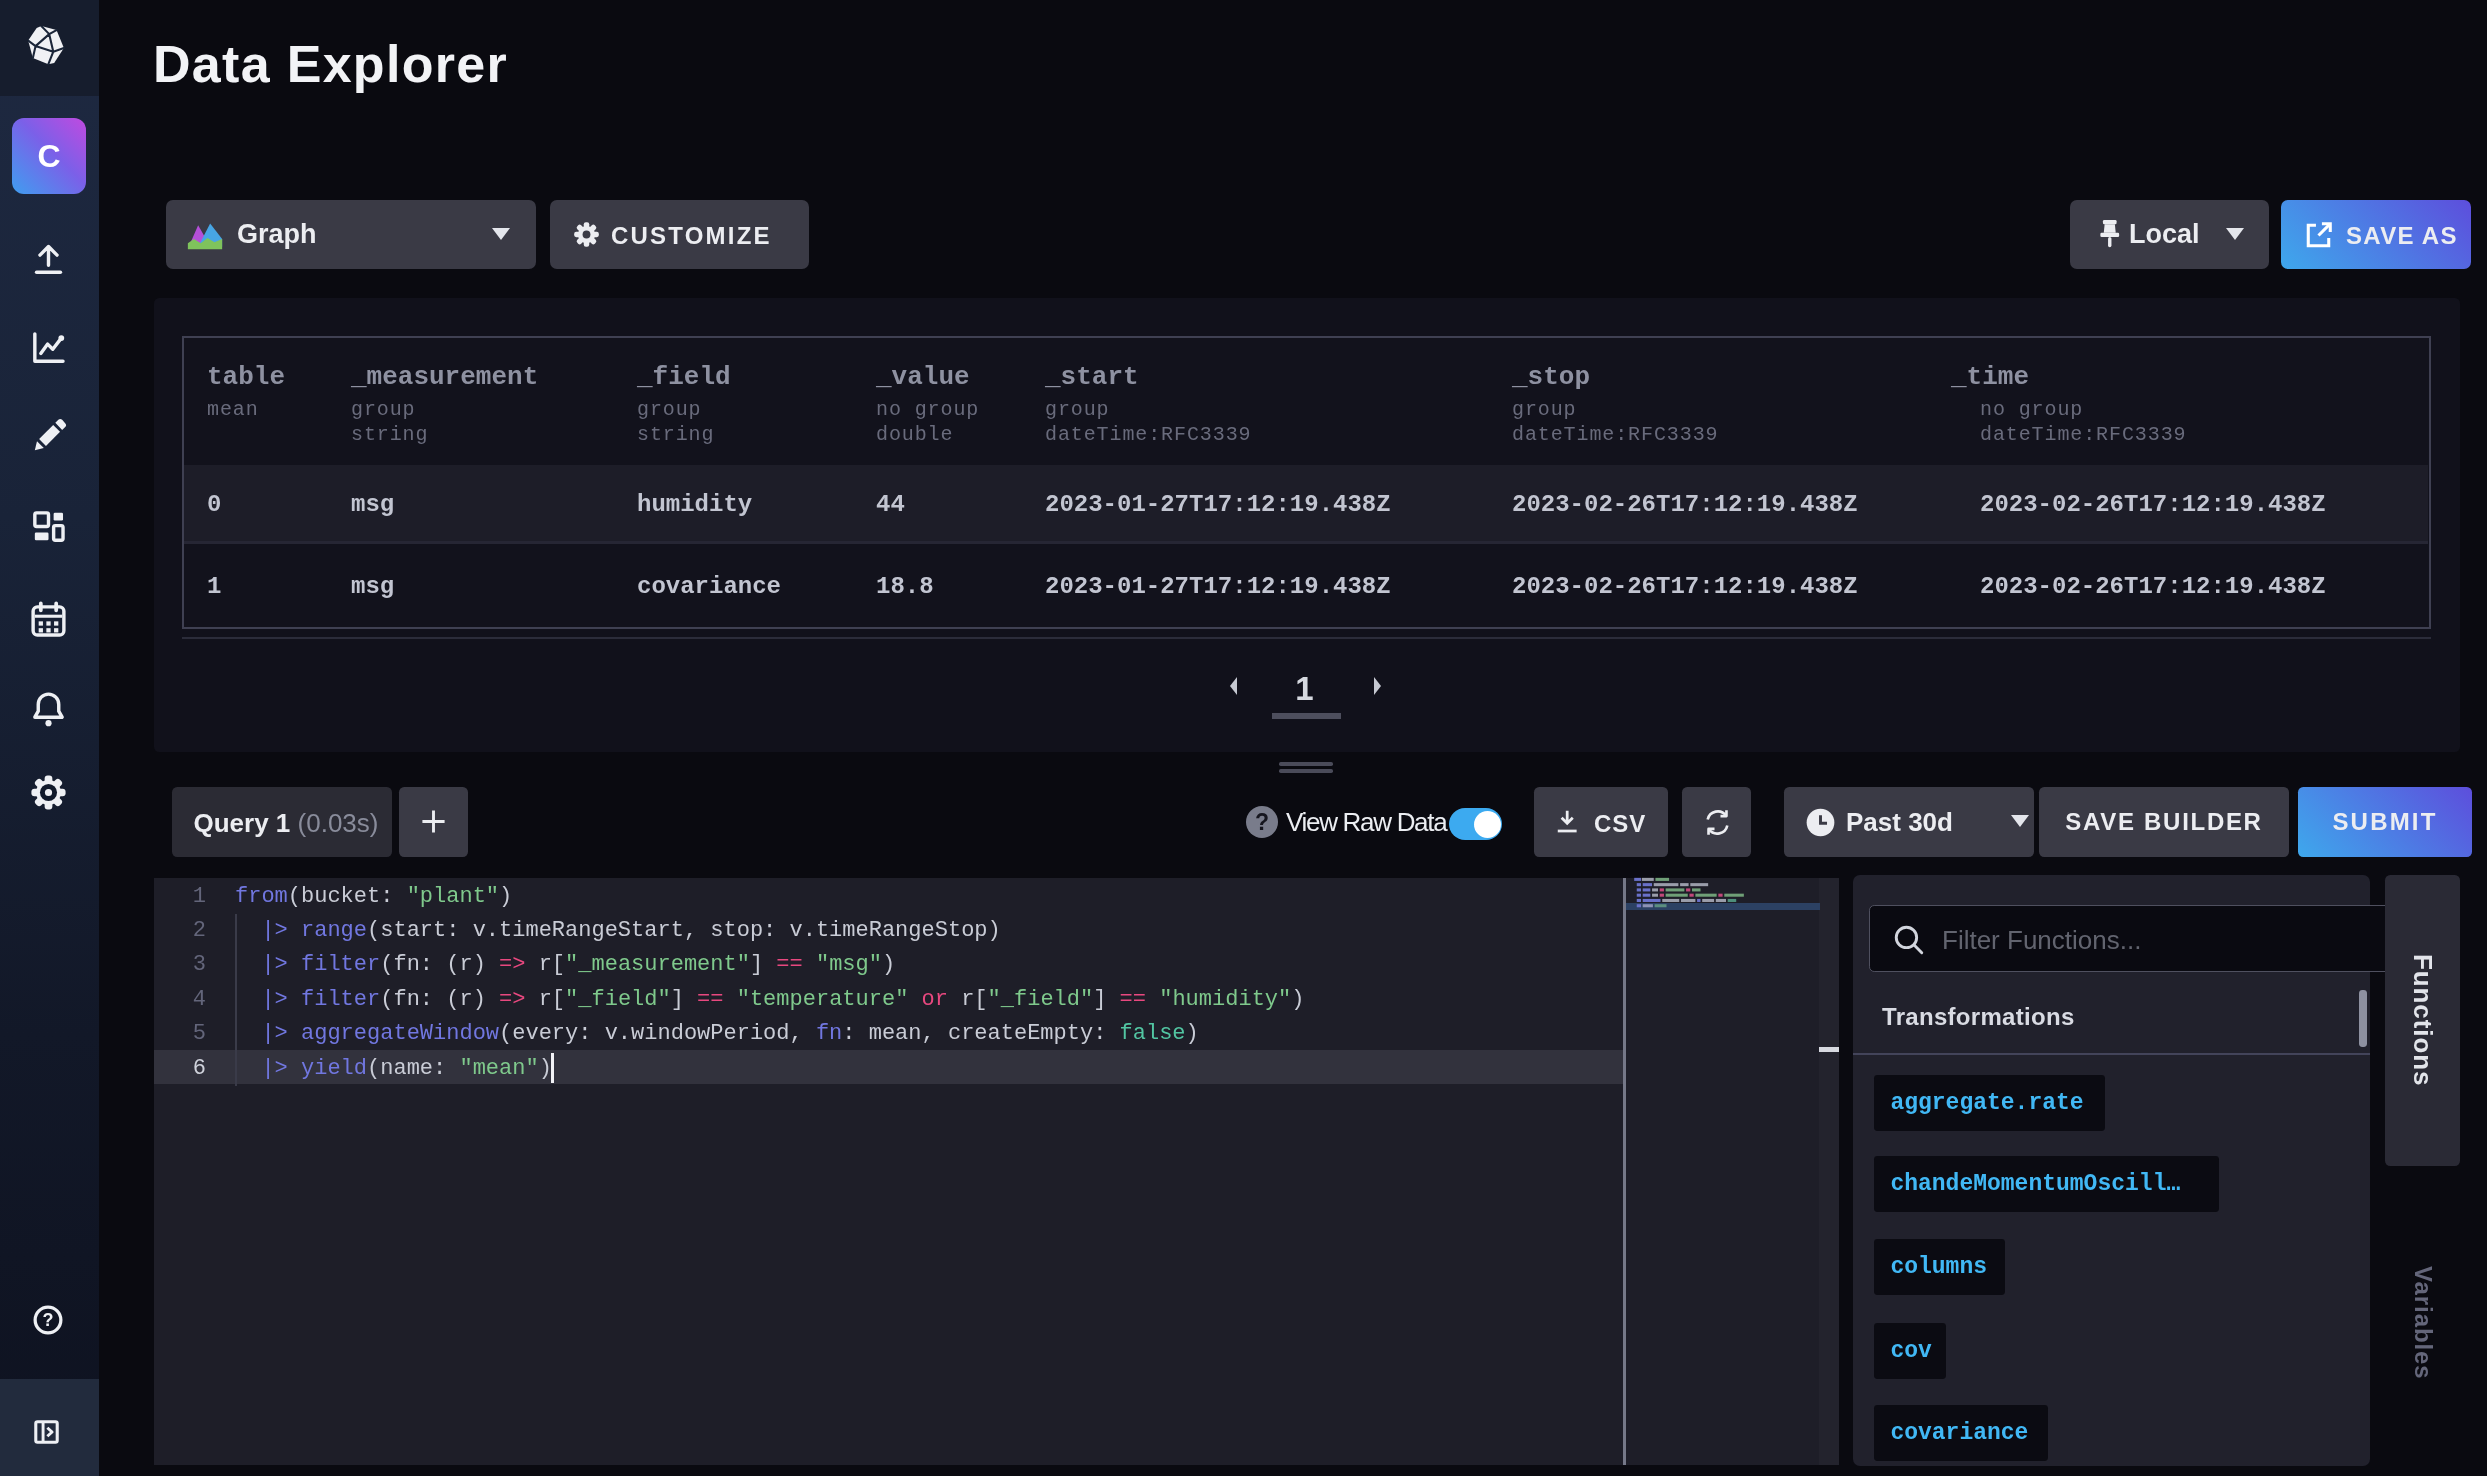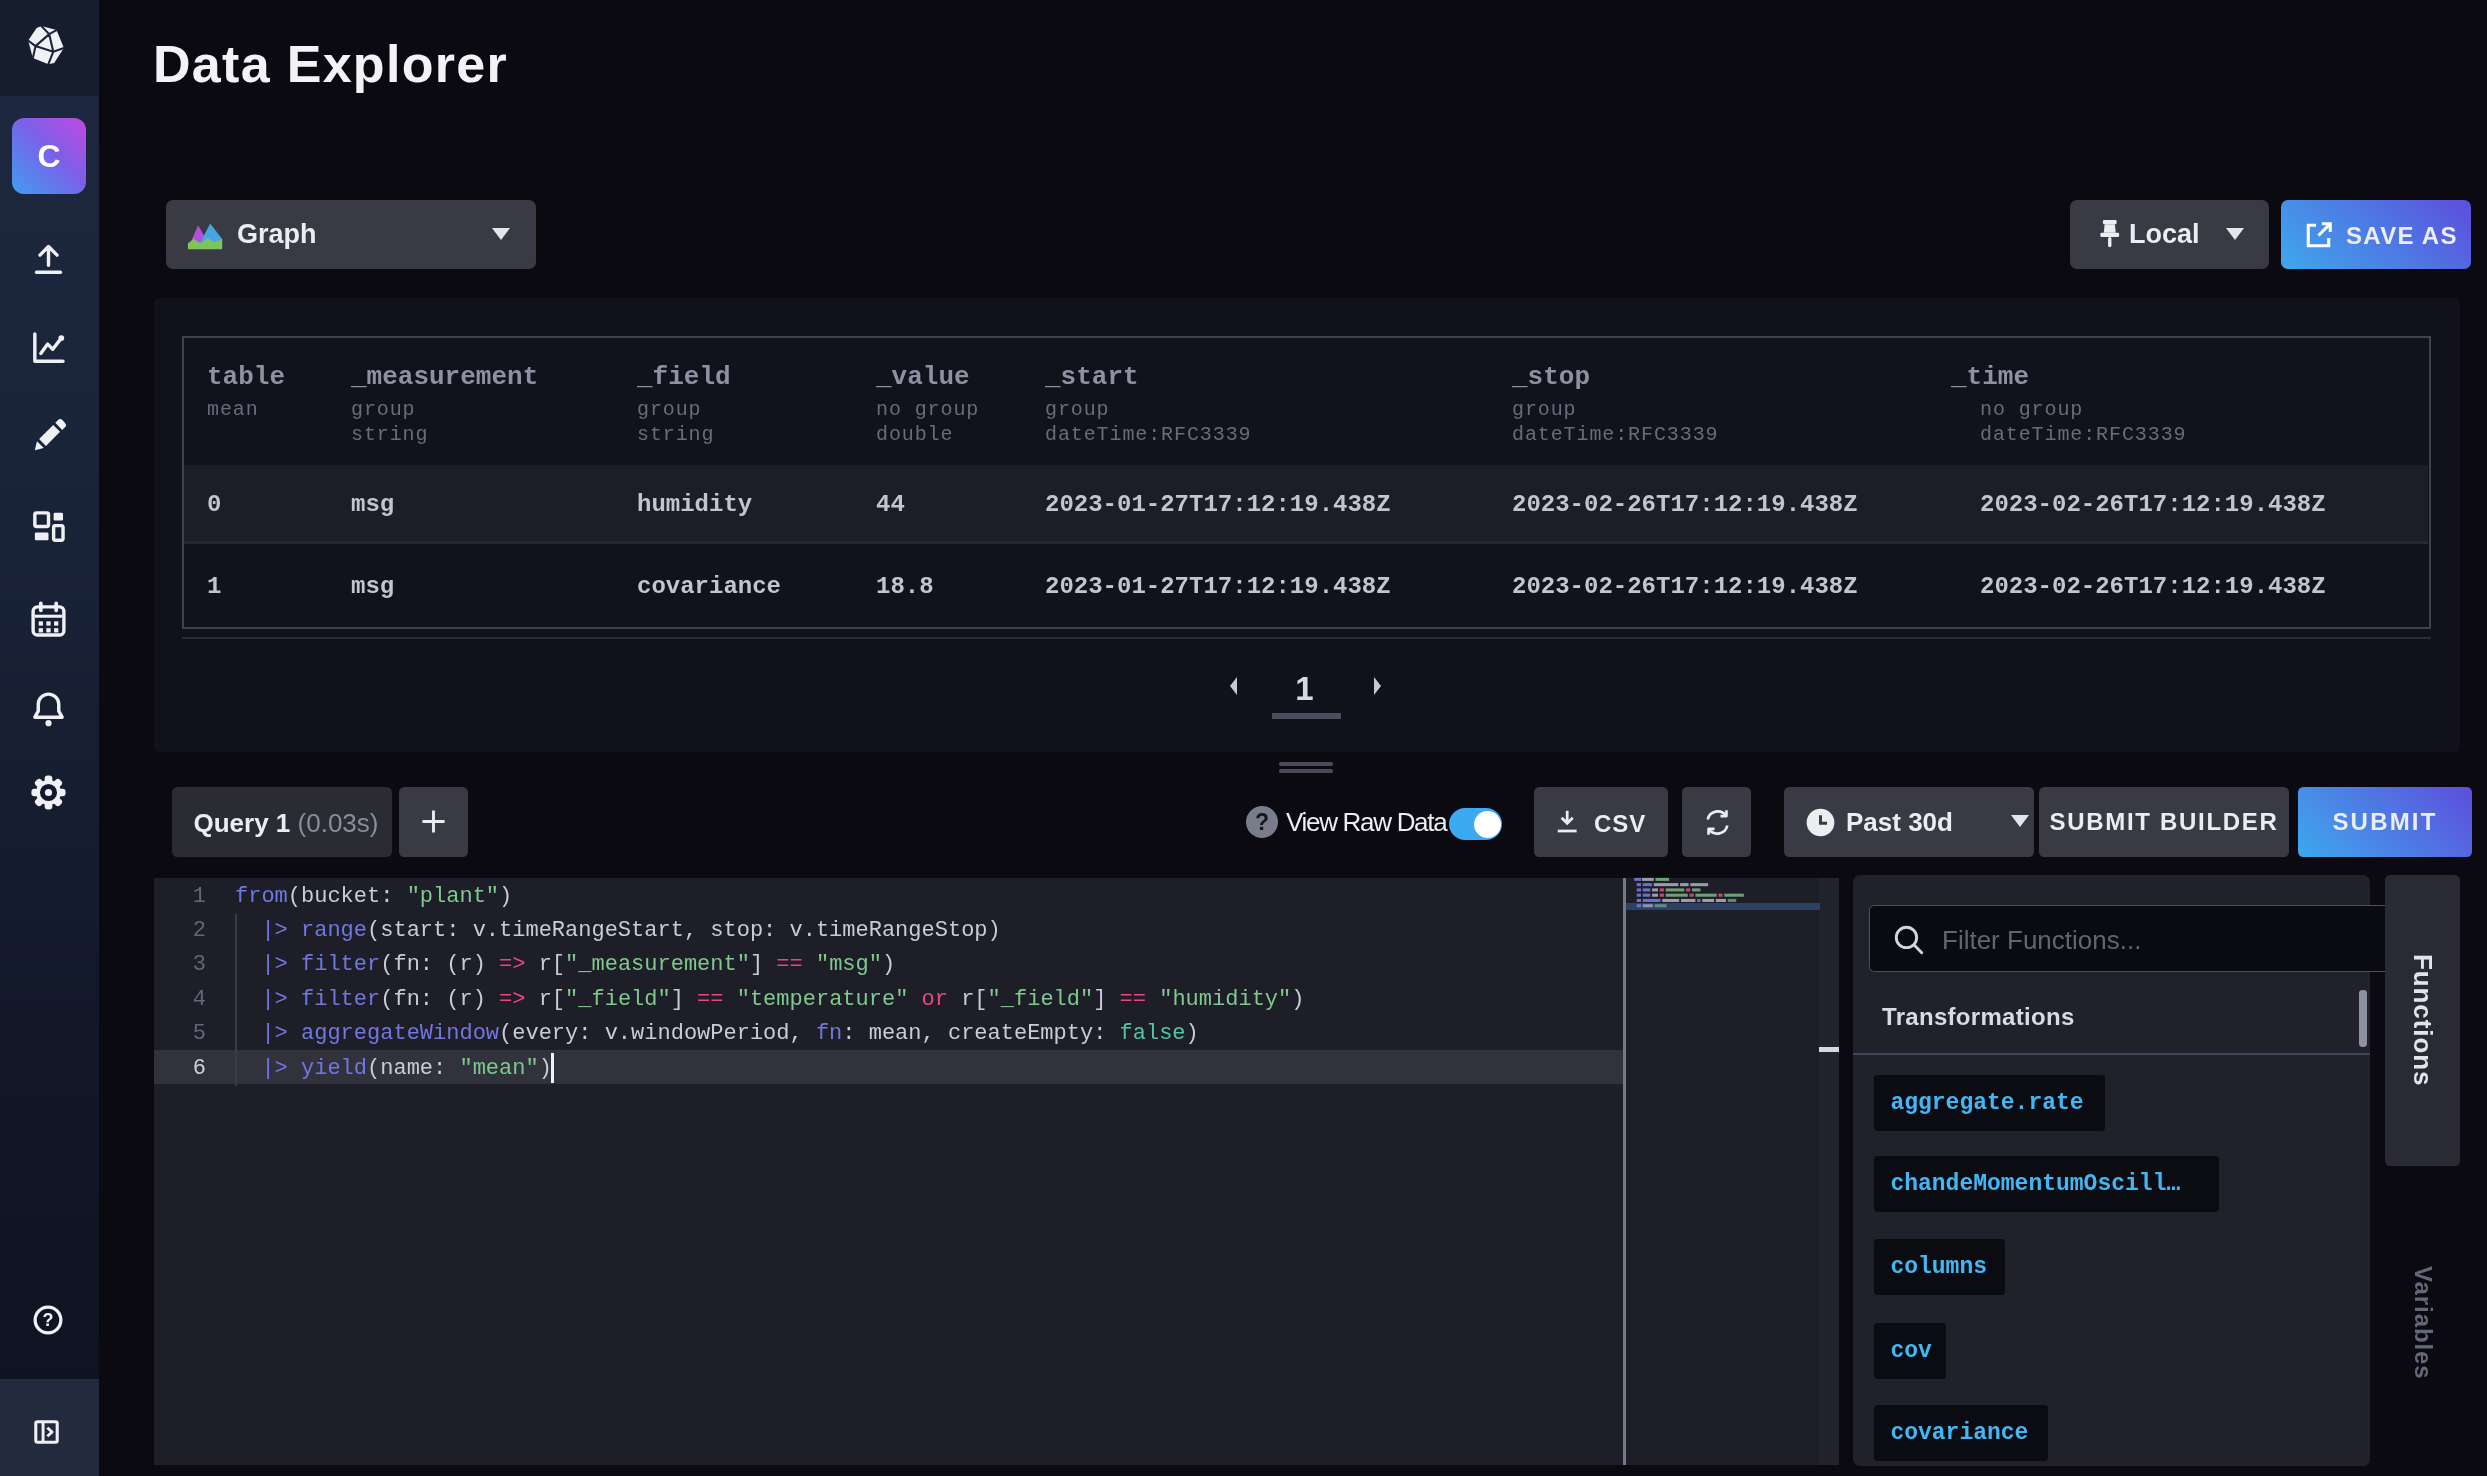--- a/index.html
+++ b/index.html
@@ -100,20 +100,33 @@
   <div id="title">Data Explorer</div>
 
   <div class="btn row1" style="left:154px;width:370px;">
     <svg class="abs" style="left:20.7px;top:20px;" width="36" height="31" viewBox="0 0 42 36">
       <polygon points="2,31 13,6 25,27" fill="#b44fd8"></polygon>
       <polygon points="13,31 27,4 41,22 41,31" fill="#47a5e4"></polygon>
       <polygon points="1,34 1,27 8,22 16,27 24,21 32,26 41,22 41,34" fill="#7fc35c"></polygon>
     </svg>
     <span style="position:absolute;left:71px;top:19px;font-size:27px;font-weight:600;">Graph</span>
     <span class="caret abs" style="left:326px;top:28px;"></span>
+  </div>
+  <div class="btn row1" style="left:538px;width:259px;">
+    <svg class="abs" style="left:21.5px;top:20px;" width="29" height="29" viewBox="0 0 34 34">
+      <g fill="#ecedf1">
+        <rect x="13.8" y="2.5" width="6.4" height="29" rx="2.5"></rect>
+        <rect x="13.8" y="2.5" width="6.4" height="29" rx="2.5" transform="rotate(45 17 17)"></rect>
+        <rect x="13.8" y="2.5" width="6.4" height="29" rx="2.5" transform="rotate(90 17 17)"></rect>
+        <rect x="13.8" y="2.5" width="6.4" height="29" rx="2.5" transform="rotate(135 17 17)"></rect>
+        <circle cx="17" cy="17" r="10"></circle>
+      </g>
+      <circle cx="17" cy="17" r="4.6" fill="#3a3a45"></circle>
+    </svg>
+    <span style="position:absolute;left:61px;top:21.5px;font-size:24px;font-weight:700;letter-spacing:2.2px;">CUSTOMIZE</span>
   </div>
   <div class="btn row1" style="left:2058px;width:199px;">
     <svg class="abs" style="left:26px;top:20px;" width="27.5" height="29" viewBox="0 0 32 34">
       <g fill="#ecedf1">
         <rect x="8" y="0" width="16" height="5" rx="1.5"></rect>
         <polygon points="10,5 22,5 23,15 9,15"></polygon>
         <rect x="5" y="15" width="22" height="5" rx="1.5"></rect>
         <rect x="14" y="20" width="4" height="12" rx="2"></rect>
       </g>
     </svg>
@@ -209,21 +222,21 @@
   </div>
   <div class="btn row2" style="left:1772px;width:250px;border-radius:5.2px;padding-left:29px;">
     <svg class="abs" style="left:20.7px;top:20px;" width="31" height="31" viewBox="0 0 38 38">
       <circle cx="19" cy="19" r="17" fill="#ecedf1"></circle>
       <path d="M19 10 V20 H27" stroke="#3a3a45" stroke-width="3.6" fill="none"></path>
     </svg>
     <span style="position:absolute;left:62px;top:20px;font-size:26px;font-weight:700;">Past 30d</span>
     <span class="caret abs" style="left:227px;top:28px;"></span>
   </div>
   <div class="btn row2" style="left:2027px;width:250px;border-radius:5.2px;justify-content:center;">
-    <span style="font-size:24px;font-weight:700;letter-spacing:1.7px;">SUBMIT BUILDER</span>
+    <span style="font-size:24px;font-weight:700;letter-spacing:1.7px;">SAVE BUILDER</span>
   </div>
   <div class="btn grad row2" style="left:2286px;width:174px;border-radius:5.2px;justify-content:center;">
     <span style="font-size:24px;font-weight:700;letter-spacing:2.2px;">SUBMIT</span>
   </div>
 
   <div id="editor"></div>
   <div id="hiline"></div>
   <div id="iguide"></div>
   <div class="lnum" style="top:880px;">1</div>
   <div class="lnum" style="top:914px;">2</div>

